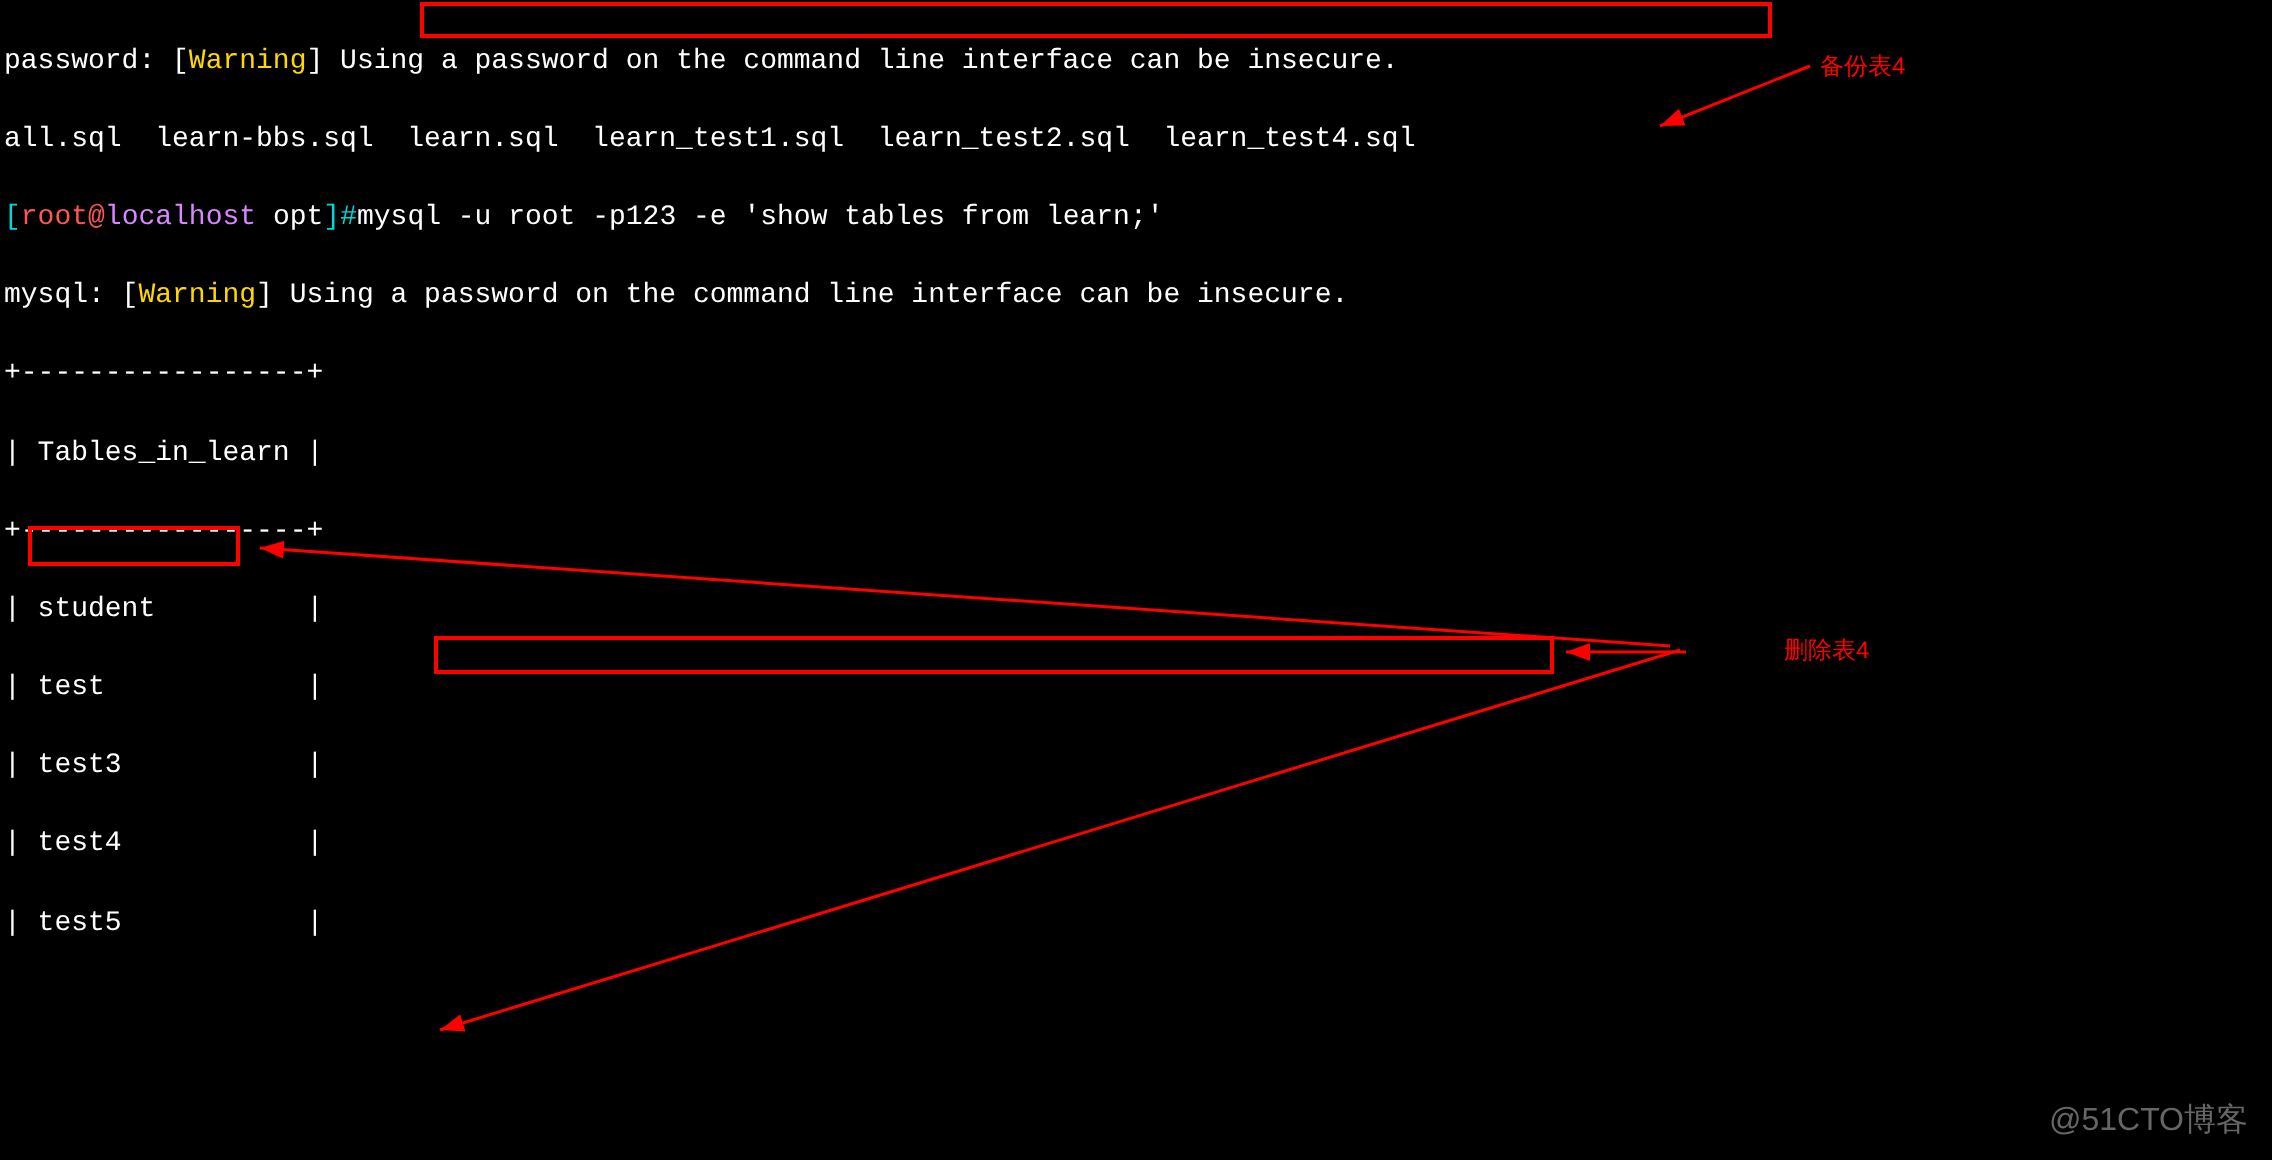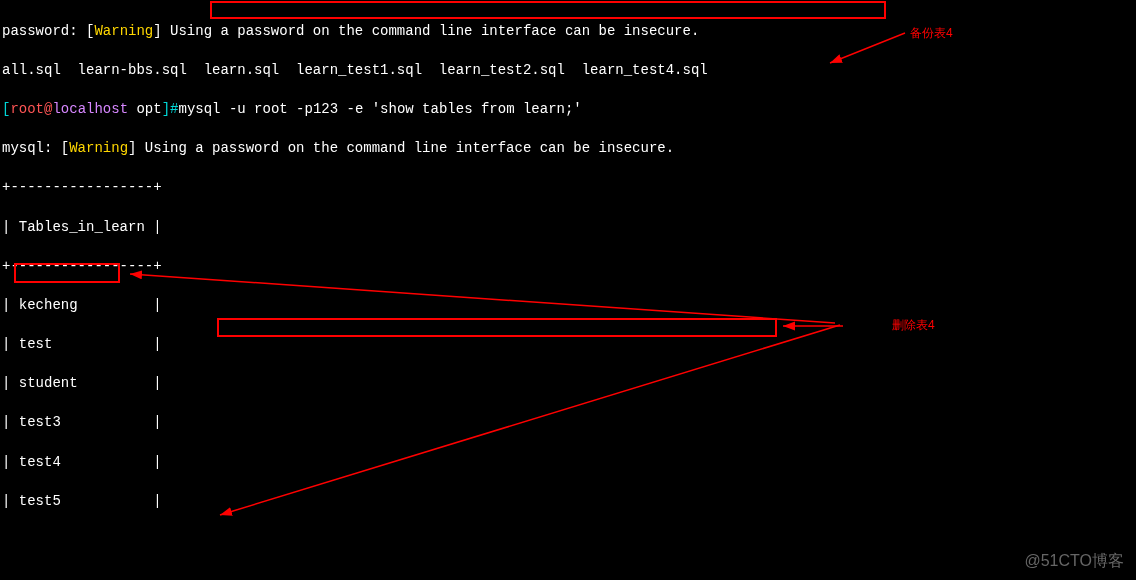--- a/index.html
+++ b/index.html
@@ -62,23 +62,22 @@
 <body>
 
 <div class="terminal">
 <span class="line"><span class="white">password: [</span><span class="yellow">Warning</span><span class="white">] Using a password on the command line interface can be insecure.</span></span>
 <span class="line white">all.sql  learn-bbs.sql  learn.sql  learn_test1.sql  learn_test2.sql  learn_test4.sql</span>
 <span class="line"><span class="cyan">[</span><span class="red">root</span><span class="red">@</span><span class="purple">localhost</span><span class="white"> </span><span class="white">opt</span><span class="cyan">]</span><span class="cyan">#</span><span class="white">mysql -u root -p123 -e 'show tables from learn;'</span></span>
 <span class="line"><span class="white">mysql: [</span><span class="yellow">Warning</span><span class="white">] Using a password on the command line interface can be insecure.</span></span>
 <span class="line white">+-----------------+</span>
 <span class="line white">| Tables_in_learn |</span>
 <span class="line white">+-----------------+</span>
-<span class="line white">| kecheng         |</span>
+<span class="line white">| student         |</span>
 <span class="line white">| test            |</span>
-<span class="line white">| student         |</span>
 <span class="line white">| test3           |</span>
 <span class="line white">| test4           |</span>
 <span class="line white">| test5           |</span>
 
 
 
 
 
 
 

